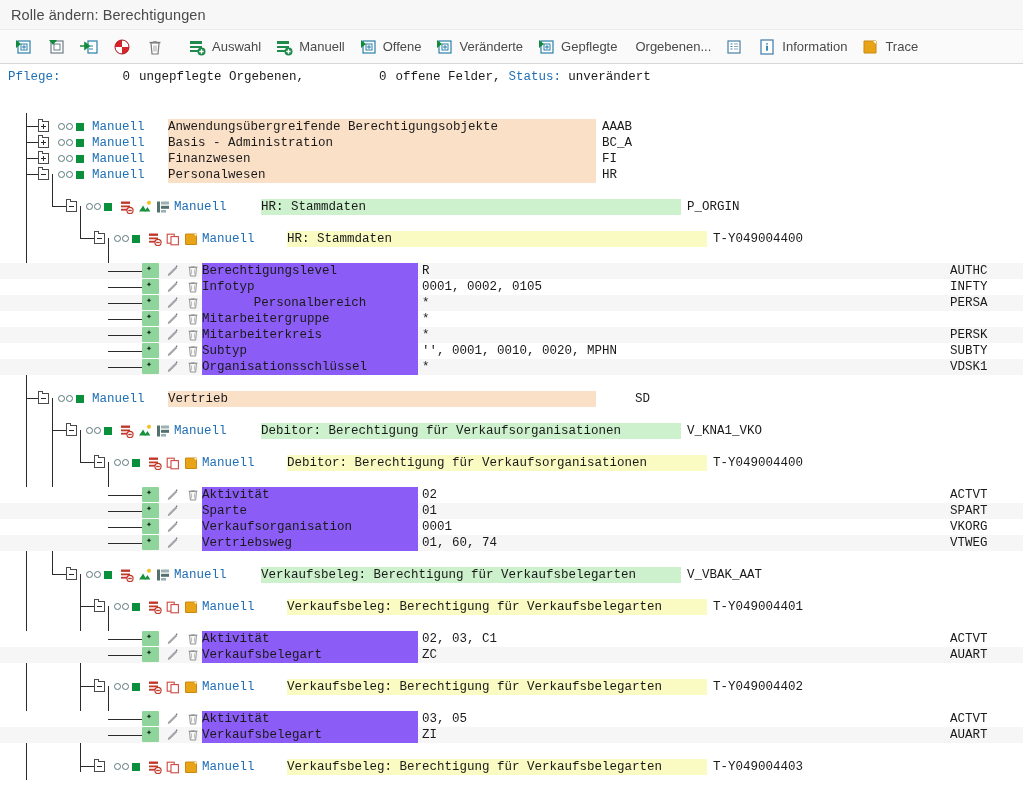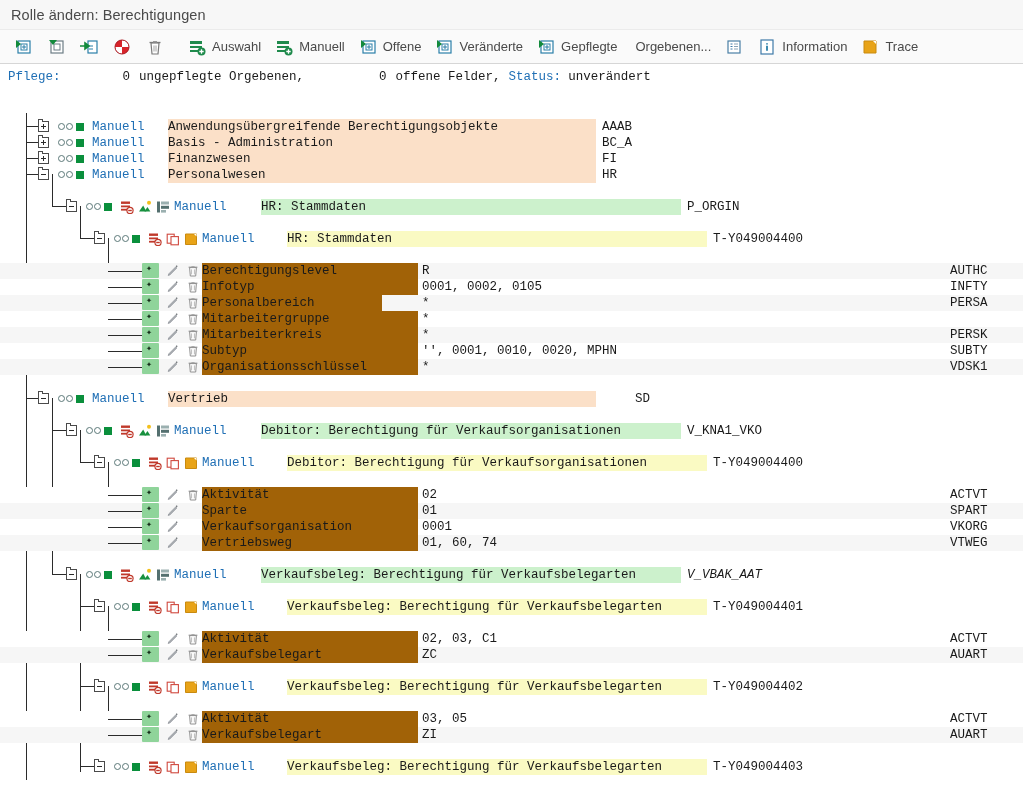--- a/index.html
+++ b/index.html
@@ -143,21 +143,21 @@
 
   .manuell { position: absolute; top: 0; color: #1f6fb5; }
 
   .nodetext {
     position: absolute; top: 0; height: 16px; line-height: 16px;
     color: #1a1a1a;
   }
   .bg-org   { background: #fbe0c8; }
   .bg-obj   { background: #ccf1cc; }
   .bg-auth  { background: #fafac3; }
-  .bg-field { background: #a16207; }
+  .bg-field { background: #8b5cf6; }
 
   .code { position: absolute; top: 0; color: #1a1a1a; }
 
   
   .fplus {
     position: absolute; top: 0;
     width: 17px; height: 15px;
     background: #8fd49a;
     border-radius: 1px;
   }
@@ -515,21 +515,21 @@
           <circle cx="11" cy="2.8" r="2" fill="#f3c01c"></circle>
         </svg></div>
       <div class="ricon" style="left: 156px;"><svg width="14" height="14" viewBox="0 0 14 14" xmlns="http://www.w3.org/2000/svg">
           <rect x="1" y="1.5" width="3" height="11" fill="#54706f"></rect>
           <rect x="5" y="1.5" width="8" height="3" fill="#9bb0b0"></rect>
           <rect x="5" y="5.8" width="8" height="3" fill="#54706f"></rect>
           <rect x="5" y="10" width="5" height="2.6" fill="#9bb0b0"></rect>
         </svg></div>
       <div class="manuell" style="left: 174px;">Manuell</div>
       <div class="nodetext bg-obj" style="left: 261px; width: 420px;">Verkaufsbeleg: Berechtigung für Verkaufsbelegarten</div>
-      <div class="code" style="left: 687px; font-style: italic;">V_VBAK_AAT</div>
+      <div class="code" style="left: 687px;">V_VBAK_AAT</div>
     </div>
     <div class="hline" style="left: 80px; top: 494px; width: 14px;"></div>
     <div class="row" style="top: 487px;">
       <div class="exp" style="left: 94px;">
         <span class="tabtop"></span>
       </div>
       <div class="oo" style="left: 114px;"><span class="cir"></span><span class="cir"></span><span class="sq"></span></div>
       <div class="ricon" style="left: 148px;"><svg width="14" height="14" viewBox="0 0 14 14" xmlns="http://www.w3.org/2000/svg">
           <rect x="1" y="1.5" width="9" height="2.4" fill="#c0392b"></rect>
           <rect x="1" y="5.5" width="9" height="1.8" fill="#c0392b"></rect>
@@ -653,21 +653,21 @@
       <div class="ricon" style="left: 166px;"><svg width="14" height="14" viewBox="0 0 14 14" xmlns="http://www.w3.org/2000/svg">
           <path d="M2.2 11.5l1.6-.5 7-7-1.1-1.1-7 7z" fill="#a9aeb2" stroke="#8c9196" stroke-width=".7"></path>
           <path d="M9.6 2.2l1.1 1.1 1-1-1.1-1.1z" fill="#6f7478"></path>
         </svg></div>
       <div class="ricon" style="left: 186px;"><svg width="14" height="14" viewBox="0 0 14 14" xmlns="http://www.w3.org/2000/svg">
           <path d="M3.6 3.6h6.8l-.7 8.4H4.3z" fill="#fff" stroke="#8f8f8f" stroke-width="1"></path>
           <path d="M2.6 3.2h8.8" stroke="#8f8f8f" stroke-width="1.1"></path>
           <path d="M5.4 2.1h3.2v1.1H5.4z" fill="#a8a8a8"></path>
           <path d="M5.6 5.4v5M8.4 5.4v5" stroke="#a8a8a8" stroke-width=".8"></path>
         </svg></div>
-      <div class="nodetext bg-field" style="left: 202px; width: 180px;">Personalbereich</div>
+      <div class="nodetext bg-field" style="left: 202px; width: 216px; text-align: center;">Personalbereich</div>
       <div class="fieldval" style="left: 422px;">*</div>
       <div class="code" style="left: 950px;">PERSA</div>
     </div>
     <div class="fieldstripe stripe-even" style="top: 199px;"></div>
     <div class="hline" style="left: 108px; top: 207px; width: 34px;"></div>
     <div class="row" style="top: 199px;">
       <div class="fplus" style="left: 142px;"></div>
       <div class="ricon" style="left: 166px;"><svg width="14" height="14" viewBox="0 0 14 14" xmlns="http://www.w3.org/2000/svg">
           <path d="M2.2 11.5l1.6-.5 7-7-1.1-1.1-7 7z" fill="#a9aeb2" stroke="#8c9196" stroke-width=".7"></path>
           <path d="M9.6 2.2l1.1 1.1 1-1-1.1-1.1z" fill="#6f7478"></path>

